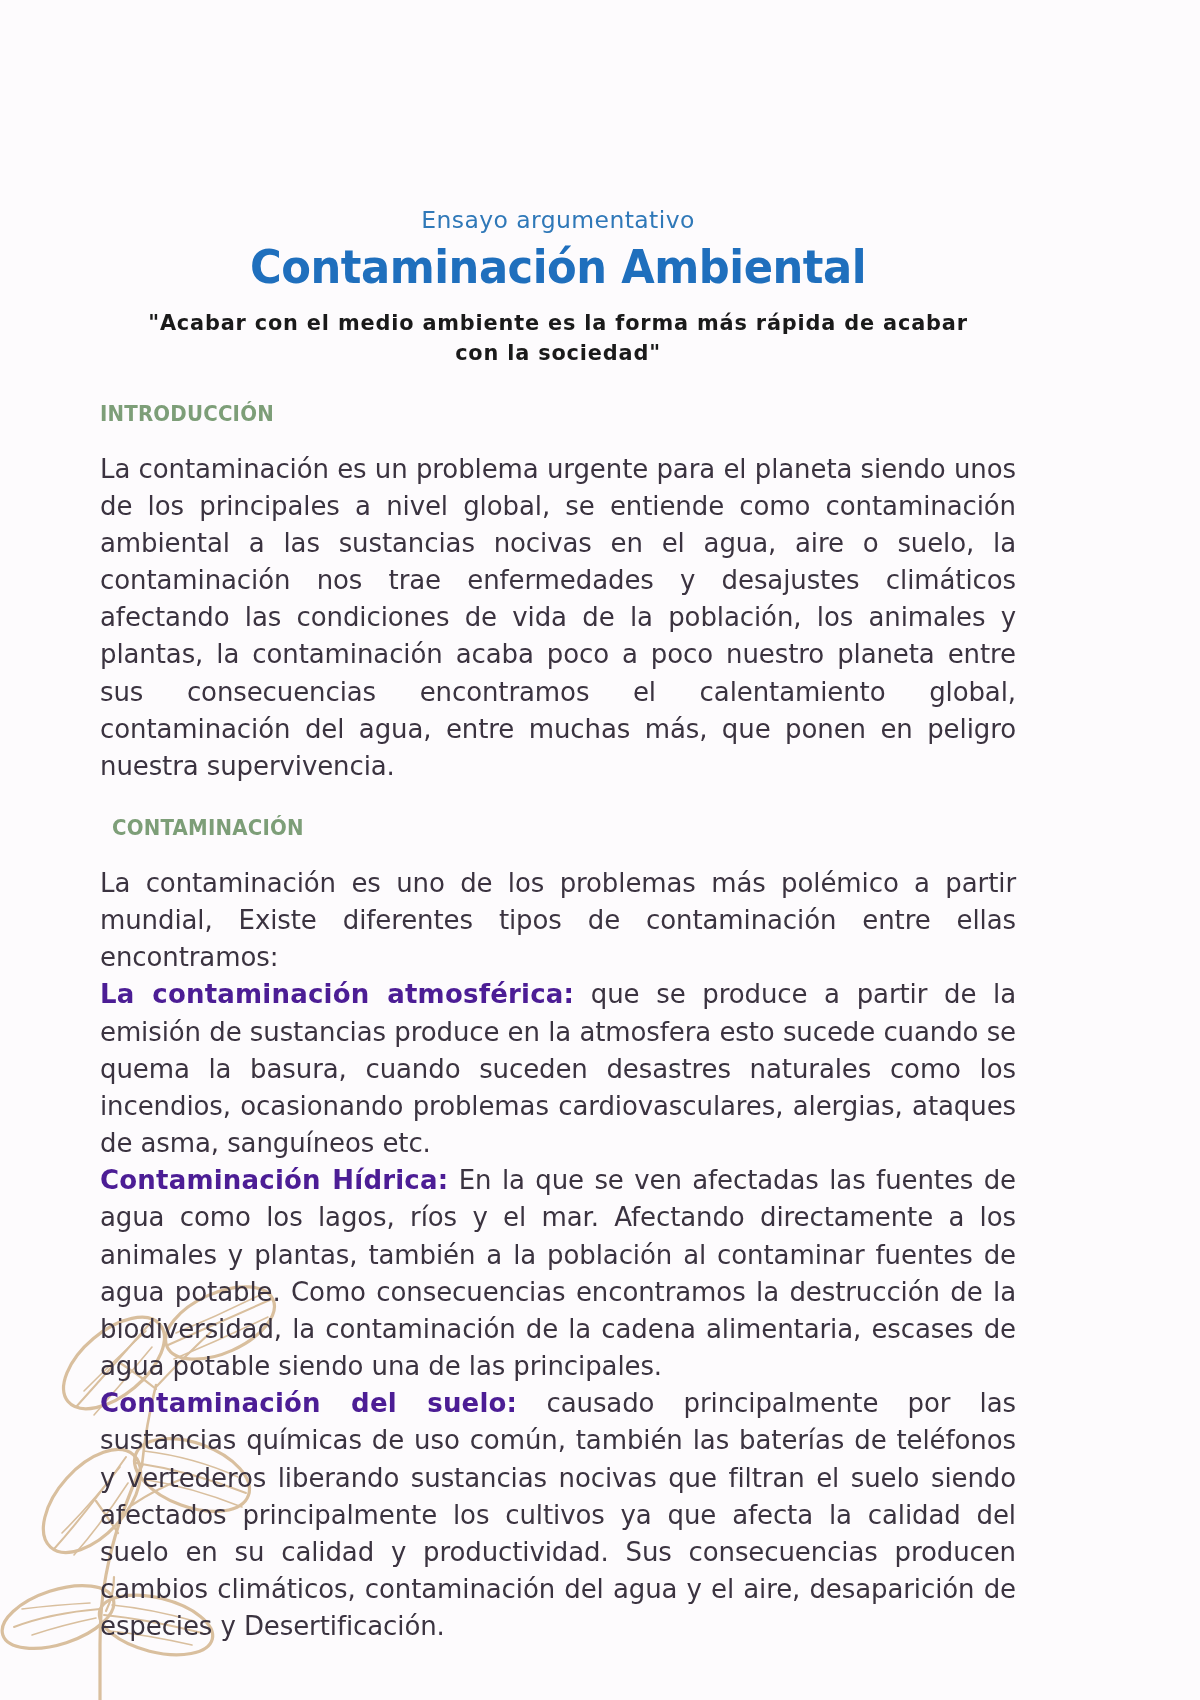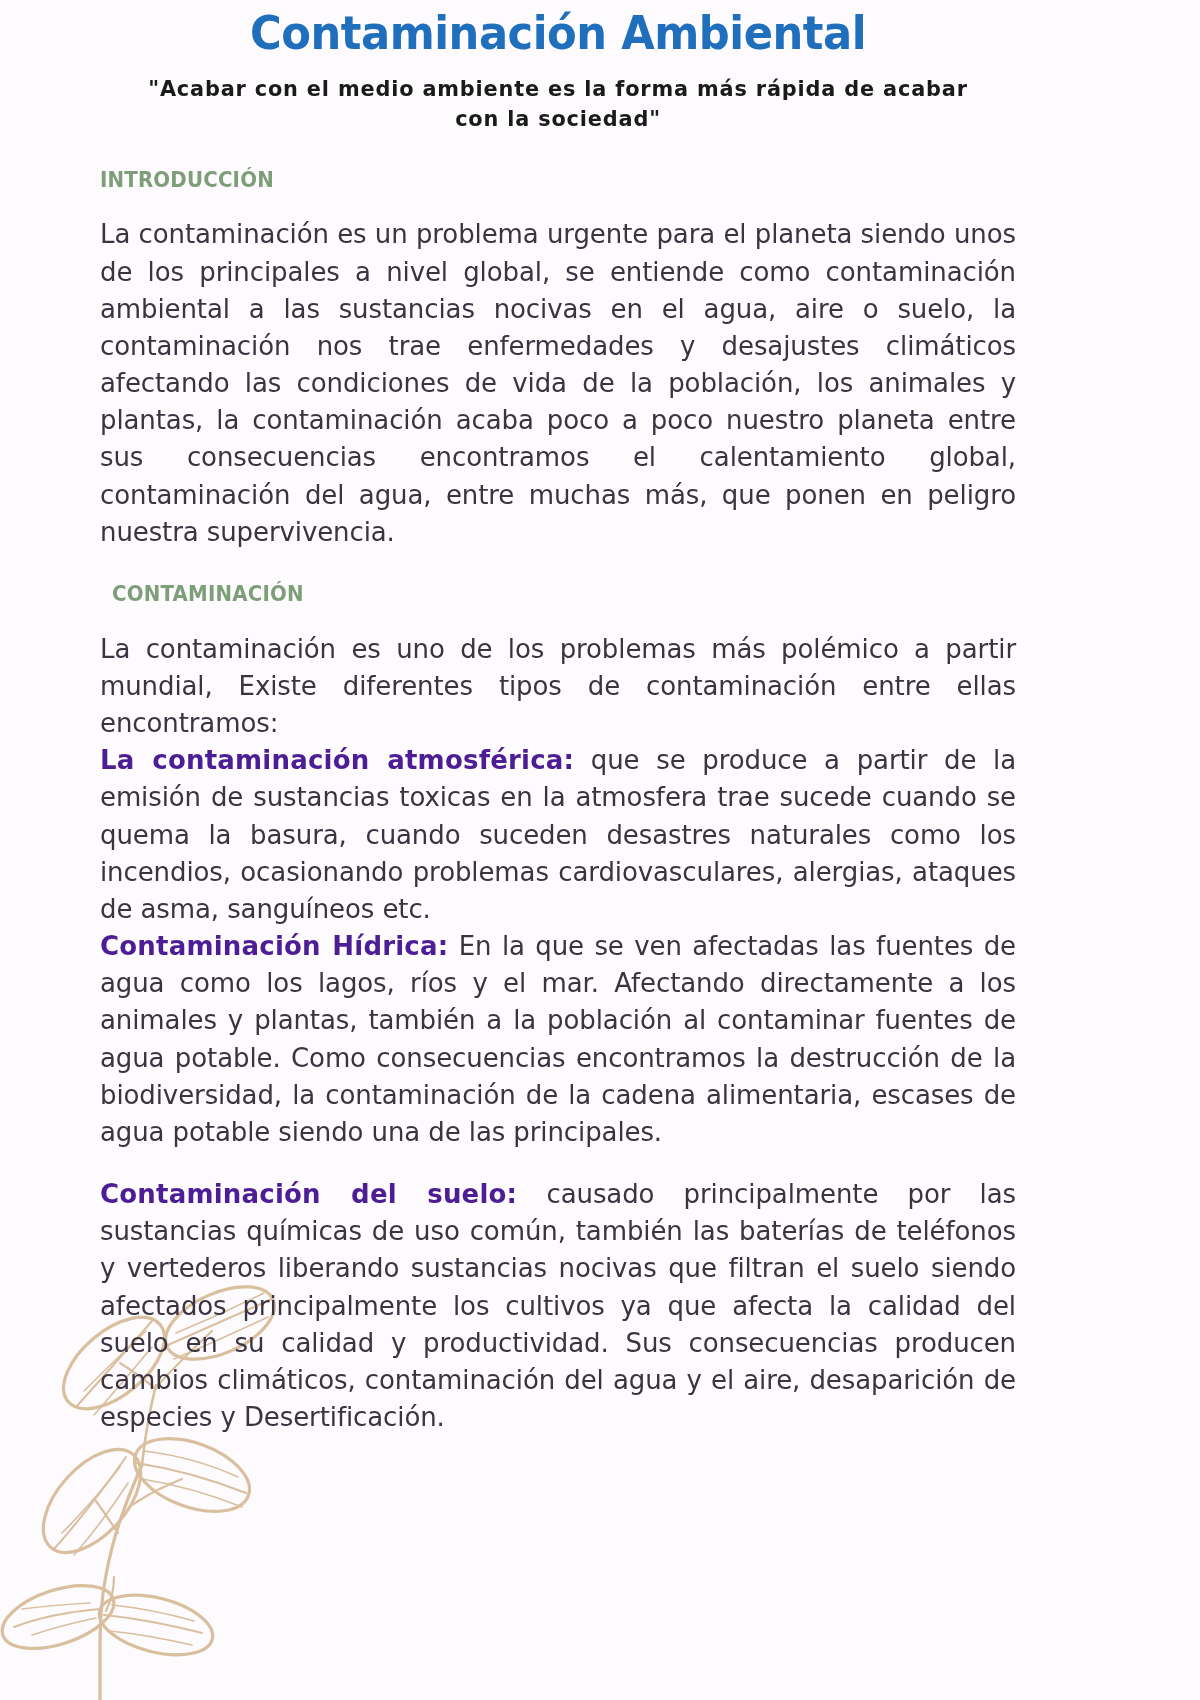--- a/index.html
+++ b/index.html
@@ -111,21 +111,21 @@
     text-align: justify;
     text-justify: inter-word;
     margin: 0;
     letter-spacing: -0.1px;
   }
 
   p.intro-para { padding-top: 24px; }
   p.contam-para-1 { padding-top: 24px; }
   p.contam-para-2 { padding-top: 0px; }
   p.contam-para-3 { padding-top: 0px; }
-  p.contam-para-4 { padding-top: 0px; margin-top: 25px; }
+  p.contam-para-4 { padding-top: 0px; }
 
   .lead-in {
     font-weight: bold;
     color: #4c1d95;
     letter-spacing: 0.2px;
   }
 </style>
 </head>
 <body>
 
@@ -170,37 +170,38 @@
       <path d="M136 330 Q160 314 186 304" stroke-width="2.2"></path>
       <path d="M122 358 Q110 340 100 326" stroke-width="2.2"></path>
       <path d="M118 402 Q118 420 110 436" stroke-width="2.2"></path>
       <path d="M160 212 Q190 180 216 156" stroke-width="2.2"></path>
       <path d="M160 214 Q140 198 124 188" stroke-width="2.2"></path>
     </g>
   </svg>
 
   <div class="content">
 
+    <p class="eyebrow">Ensayo argumentativo</p>
 
     <h1 class="doc-title">Contaminación Ambiental</h1>
 
     <p class="doc-subtitle">"Acabar con el medio ambiente es la forma más rápida de acabar con la sociedad"</p>
 
     <h2 class="section-heading heading-intro">INTRODUCCIÓN</h2>
 
     <p class="body-text intro-para">La contaminación es un problema urgente para el planeta siendo unos de los principales a nivel global, se entiende como contaminación ambiental a las sustancias nocivas en el agua, aire o suelo, la contaminación nos trae enfermedades y desajustes climáticos afectando las condiciones de vida de la población, los animales y plantas, la contaminación acaba poco a poco nuestro planeta entre sus consecuencias encontramos el calentamiento global, contaminación del agua, entre muchas más, que ponen en peligro nuestra supervivencia.</p>
 
     <h2 class="section-heading heading-contaminacion">CONTAMINACIÓN</h2>
 
     <p class="body-text contam-para-1">
       <span class="lead-in"></span><span>La contaminación es uno de los problemas más polémico a partir mundial, Existe diferentes tipos de contaminación entre ellas encontramos:</span>
     </p>
 
     <p class="body-text contam-para-2">
-      <span class="lead-in">La contaminación atmosférica:</span><span> que se produce a partir de la emisión de sustancias toxicas en la atmosfera trae sucede cuando se quema la basura, cuando suceden desastres naturales como los incendios, ocasionando problemas cardiovasculares, alergias, ataques de asma, sanguíneos etc.</span>
+      <span class="lead-in">La contaminación atmosférica:</span><span> que se produce a partir de la emisión de sustancias produce en la atmosfera esto sucede cuando se quema la basura, cuando suceden desastres naturales como los incendios, ocasionando problemas cardiovasculares, alergias, ataques de asma, sanguíneos etc.</span>
     </p>
 
     <p class="body-text contam-para-3">
       <span class="lead-in">Contaminación Hídrica:</span><span> En la que se ven afectadas las fuentes de agua como los lagos, ríos y el mar. Afectando directamente a los animales y plantas, también a la población al contaminar fuentes de agua potable. Como consecuencias encontramos la destrucción de la biodiversidad, la contaminación de la cadena alimentaria, escases de agua potable siendo una de las principales.</span>
     </p>
 
     <p class="body-text contam-para-4">
       <span class="lead-in">Contaminación del suelo:</span><span> causado principalmente por las sustancias químicas de uso común, también las baterías de teléfonos y vertederos liberando sustancias nocivas que filtran el suelo siendo afectados principalmente los cultivos ya que afecta la calidad del suelo en su calidad y productividad. Sus consecuencias producen cambios climáticos, contaminación del agua y el aire, desaparición de especies y Desertificación.</span>
     </p>
 

